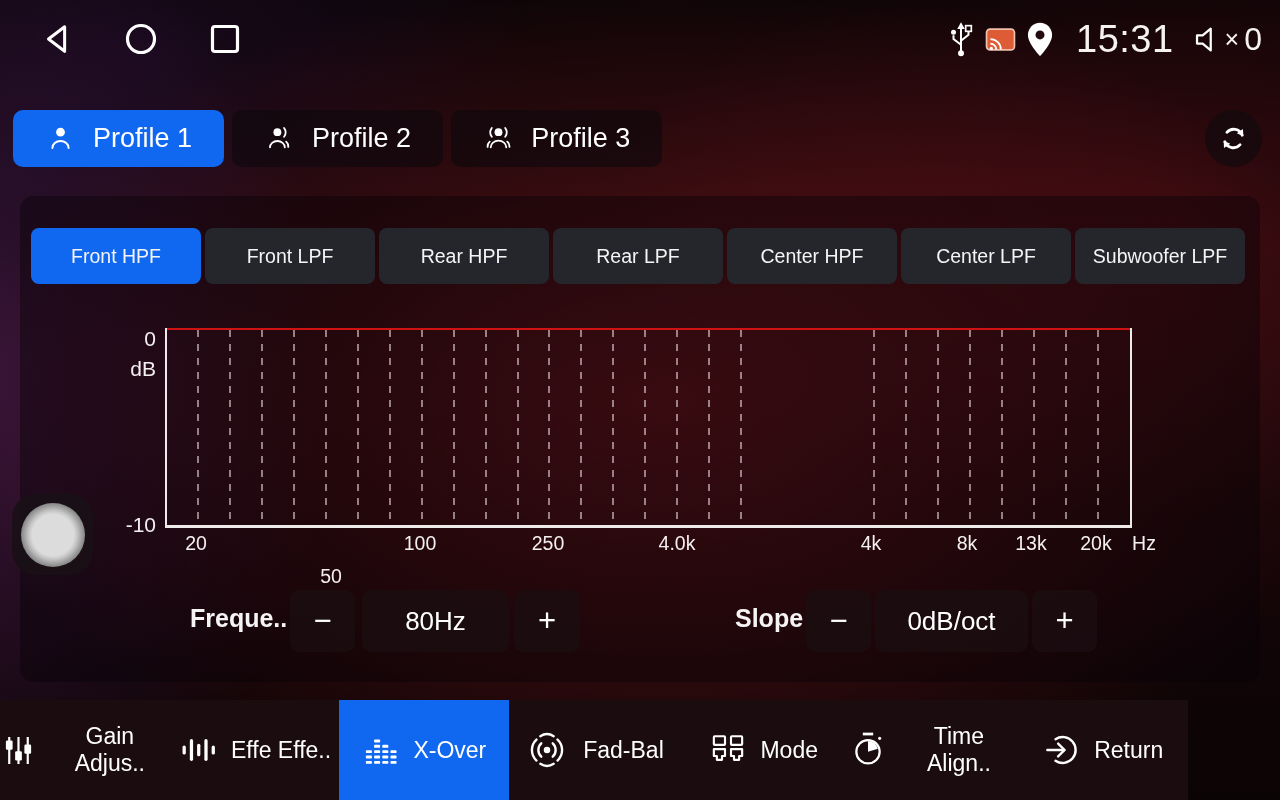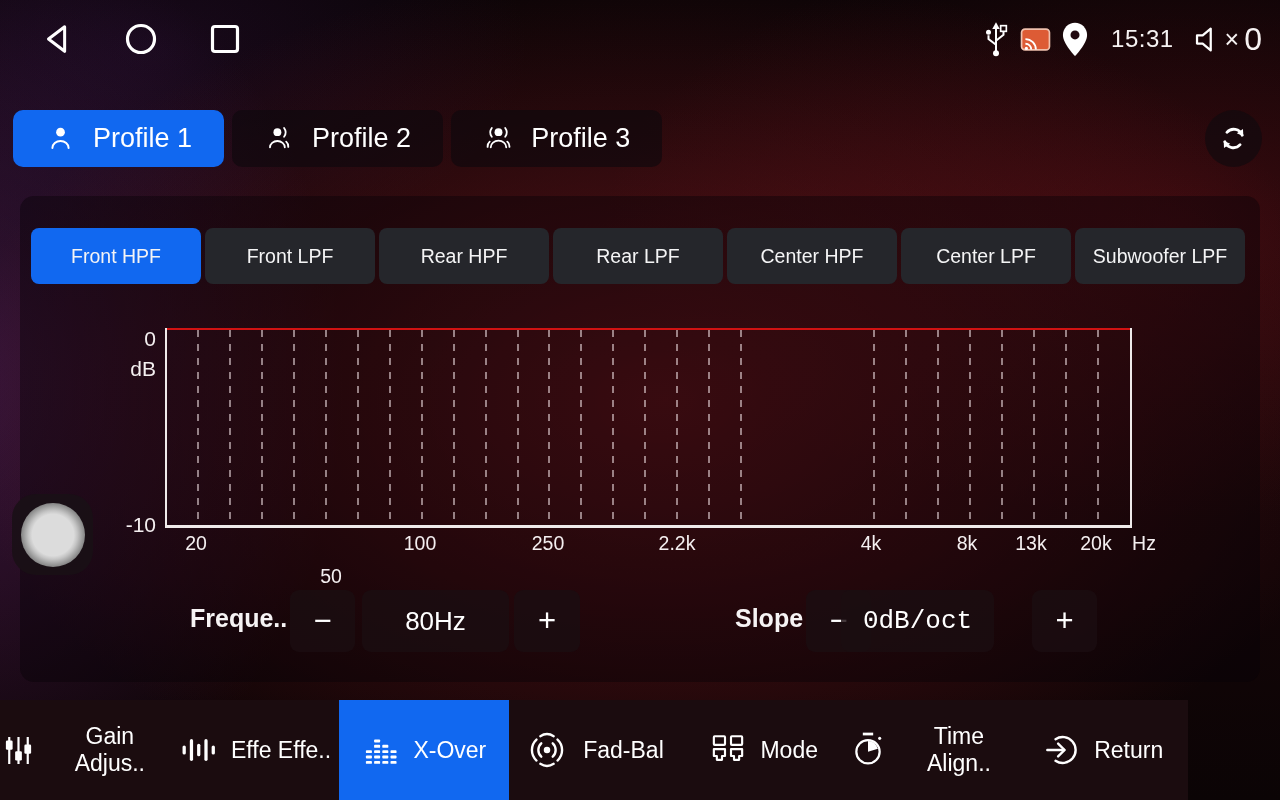--- a/index.html
+++ b/index.html
@@ -14,21 +14,21 @@
   button{font:inherit;color:inherit;background:none;border:none;padding:0;cursor:pointer;}
   svg{display:block;}
 
   
   .status-bar{position:absolute;top:0;left:0;right:0;height:78px;display:flex;align-items:center;justify-content:space-between;padding:0 18px;box-sizing:border-box;}
   .nav-keys{display:flex;align-items:center;gap:46px;margin-left:22px;}
   .nav-keys button{display:flex;}
   .status-right{display:flex;align-items:center;gap:9px;}
   .status-icons{display:flex;align-items:center;gap:9px;}
   .status-icons span{display:flex;}
-  .clock{font-size:24px;color:#f6f2f2;margin-left:12px;letter-spacing:0.5px;}
+  .clock{font-size:38px;color:#f6f2f2;margin-left:12px;letter-spacing:0.5px;}
   .volume{display:flex;align-items:center;margin-left:10px;}
   .vol-mult{font-size:25px;margin-left:3px;color:#f6f2f2;}
   .vol-val{font-size:32px;margin-left:5px;color:#f6f2f2;}
 
   
   .profiles{position:absolute;top:110px;left:13px;display:flex;gap:8px;}
   .profile-btn{height:57px;border-radius:10px;display:flex;align-items:center;gap:17px;padding:0 32px;font-size:27px;background:rgba(13,8,13,0.62);color:#fff;}
   .profile-btn.active{background:#1168f0;}
   .picon{display:flex;}
   .refresh-btn{position:absolute;top:110px;right:18px;width:57px;height:57px;border-radius:50%;background:rgba(18,10,14,0.72);display:flex;align-items:center;justify-content:center;}
@@ -239,21 +239,21 @@
       <div class="gridline" style="left: 834px;"></div>
       <div class="gridline" style="left: 866px;"></div>
       <div class="gridline" style="left: 898px;"></div>
       <div class="gridline" style="left: 930px;"></div>
     </div>
   <div class="x-ticks" id="x-ticks">
       <span style="left: 31px;">20</span>
       <span style="left: 166px; margin-top: 33px;">50</span>
       <span style="left: 255px;">100</span>
       <span style="left: 383px;">250</span>
-      <span style="left: 512px;">2.2k</span>
+      <span style="left: 512px;">4.0k</span>
       <span style="left: 706px;">4k</span>
       <span style="left: 802px;">8k</span>
       <span style="left: 866px;">13k</span>
       <span style="left: 931px;">20k</span>
       <span style="left: 979px;">Hz</span>
     </div>
 
   <div class="knob">
     <div class="knob-circle"></div>
   </div>
@@ -264,21 +264,21 @@
     </button>
   <div class="ctl-value" style="left:362px;width:147px;">80Hz</div>
   <button class="ctl-btn" style="left:514px;width:66px;">
       <span>+</span>
     </button>
 
   <div class="ctl-label" style="left:735px;">Slope</div>
   <button class="ctl-btn" style="left:806px;width:65px;">
       <span>−</span>
     </button>
-  <div class="ctl-value" style="left:841px;width:153px;font-family:Liberation Mono, monospace;">0dB/oct</div>
+  <div class="ctl-value" style="left:875px;width:153px;">0dB/oct</div>
   <button class="ctl-btn" style="left:1032px;width:65px;">
       <span>+</span>
     </button>
 
   <div class="bottom-nav" id="bottom-nav">
       <button class="nav-item">
         <span class="nicon">
           <svg width="37" height="37" viewBox="0 0 44 44" stroke="#fff" stroke-width="2.6" fill="none">
             <path d="M11 6 V38 M22 6 V38 M33 6 V38"></path>
             <rect x="7" y="10" width="8" height="11" rx="1.5" fill="#fff" stroke="none"></rect>

